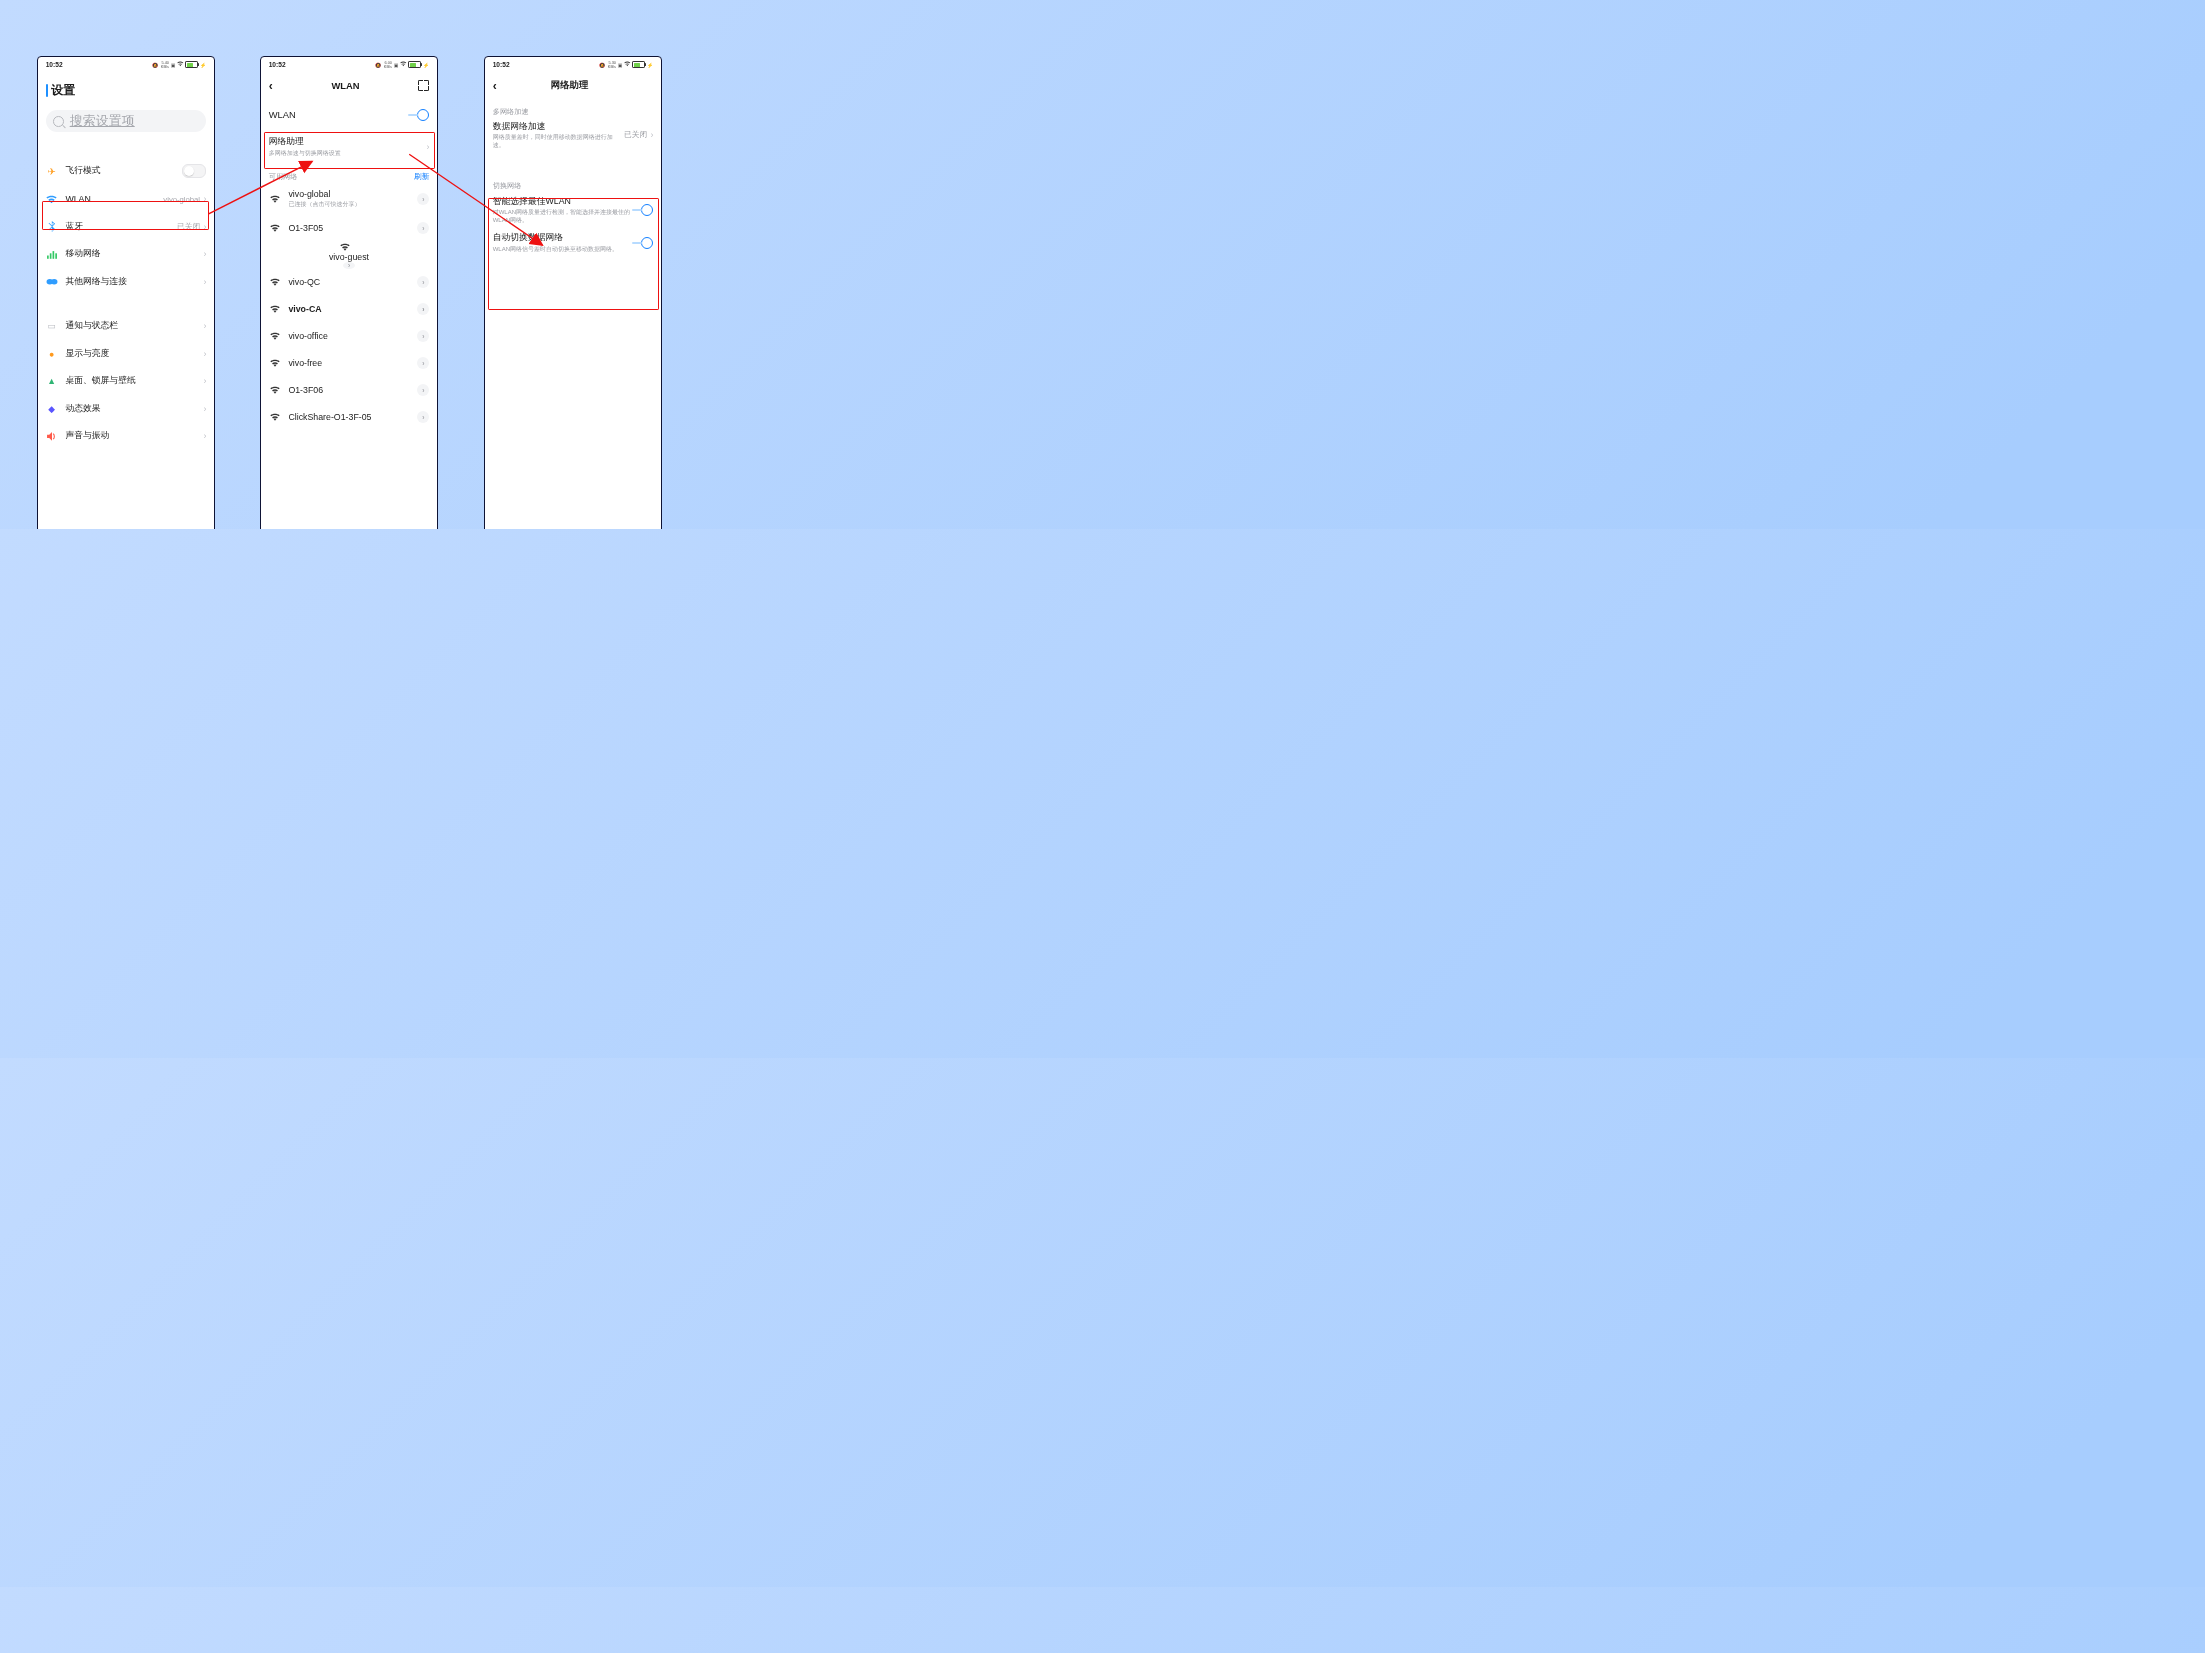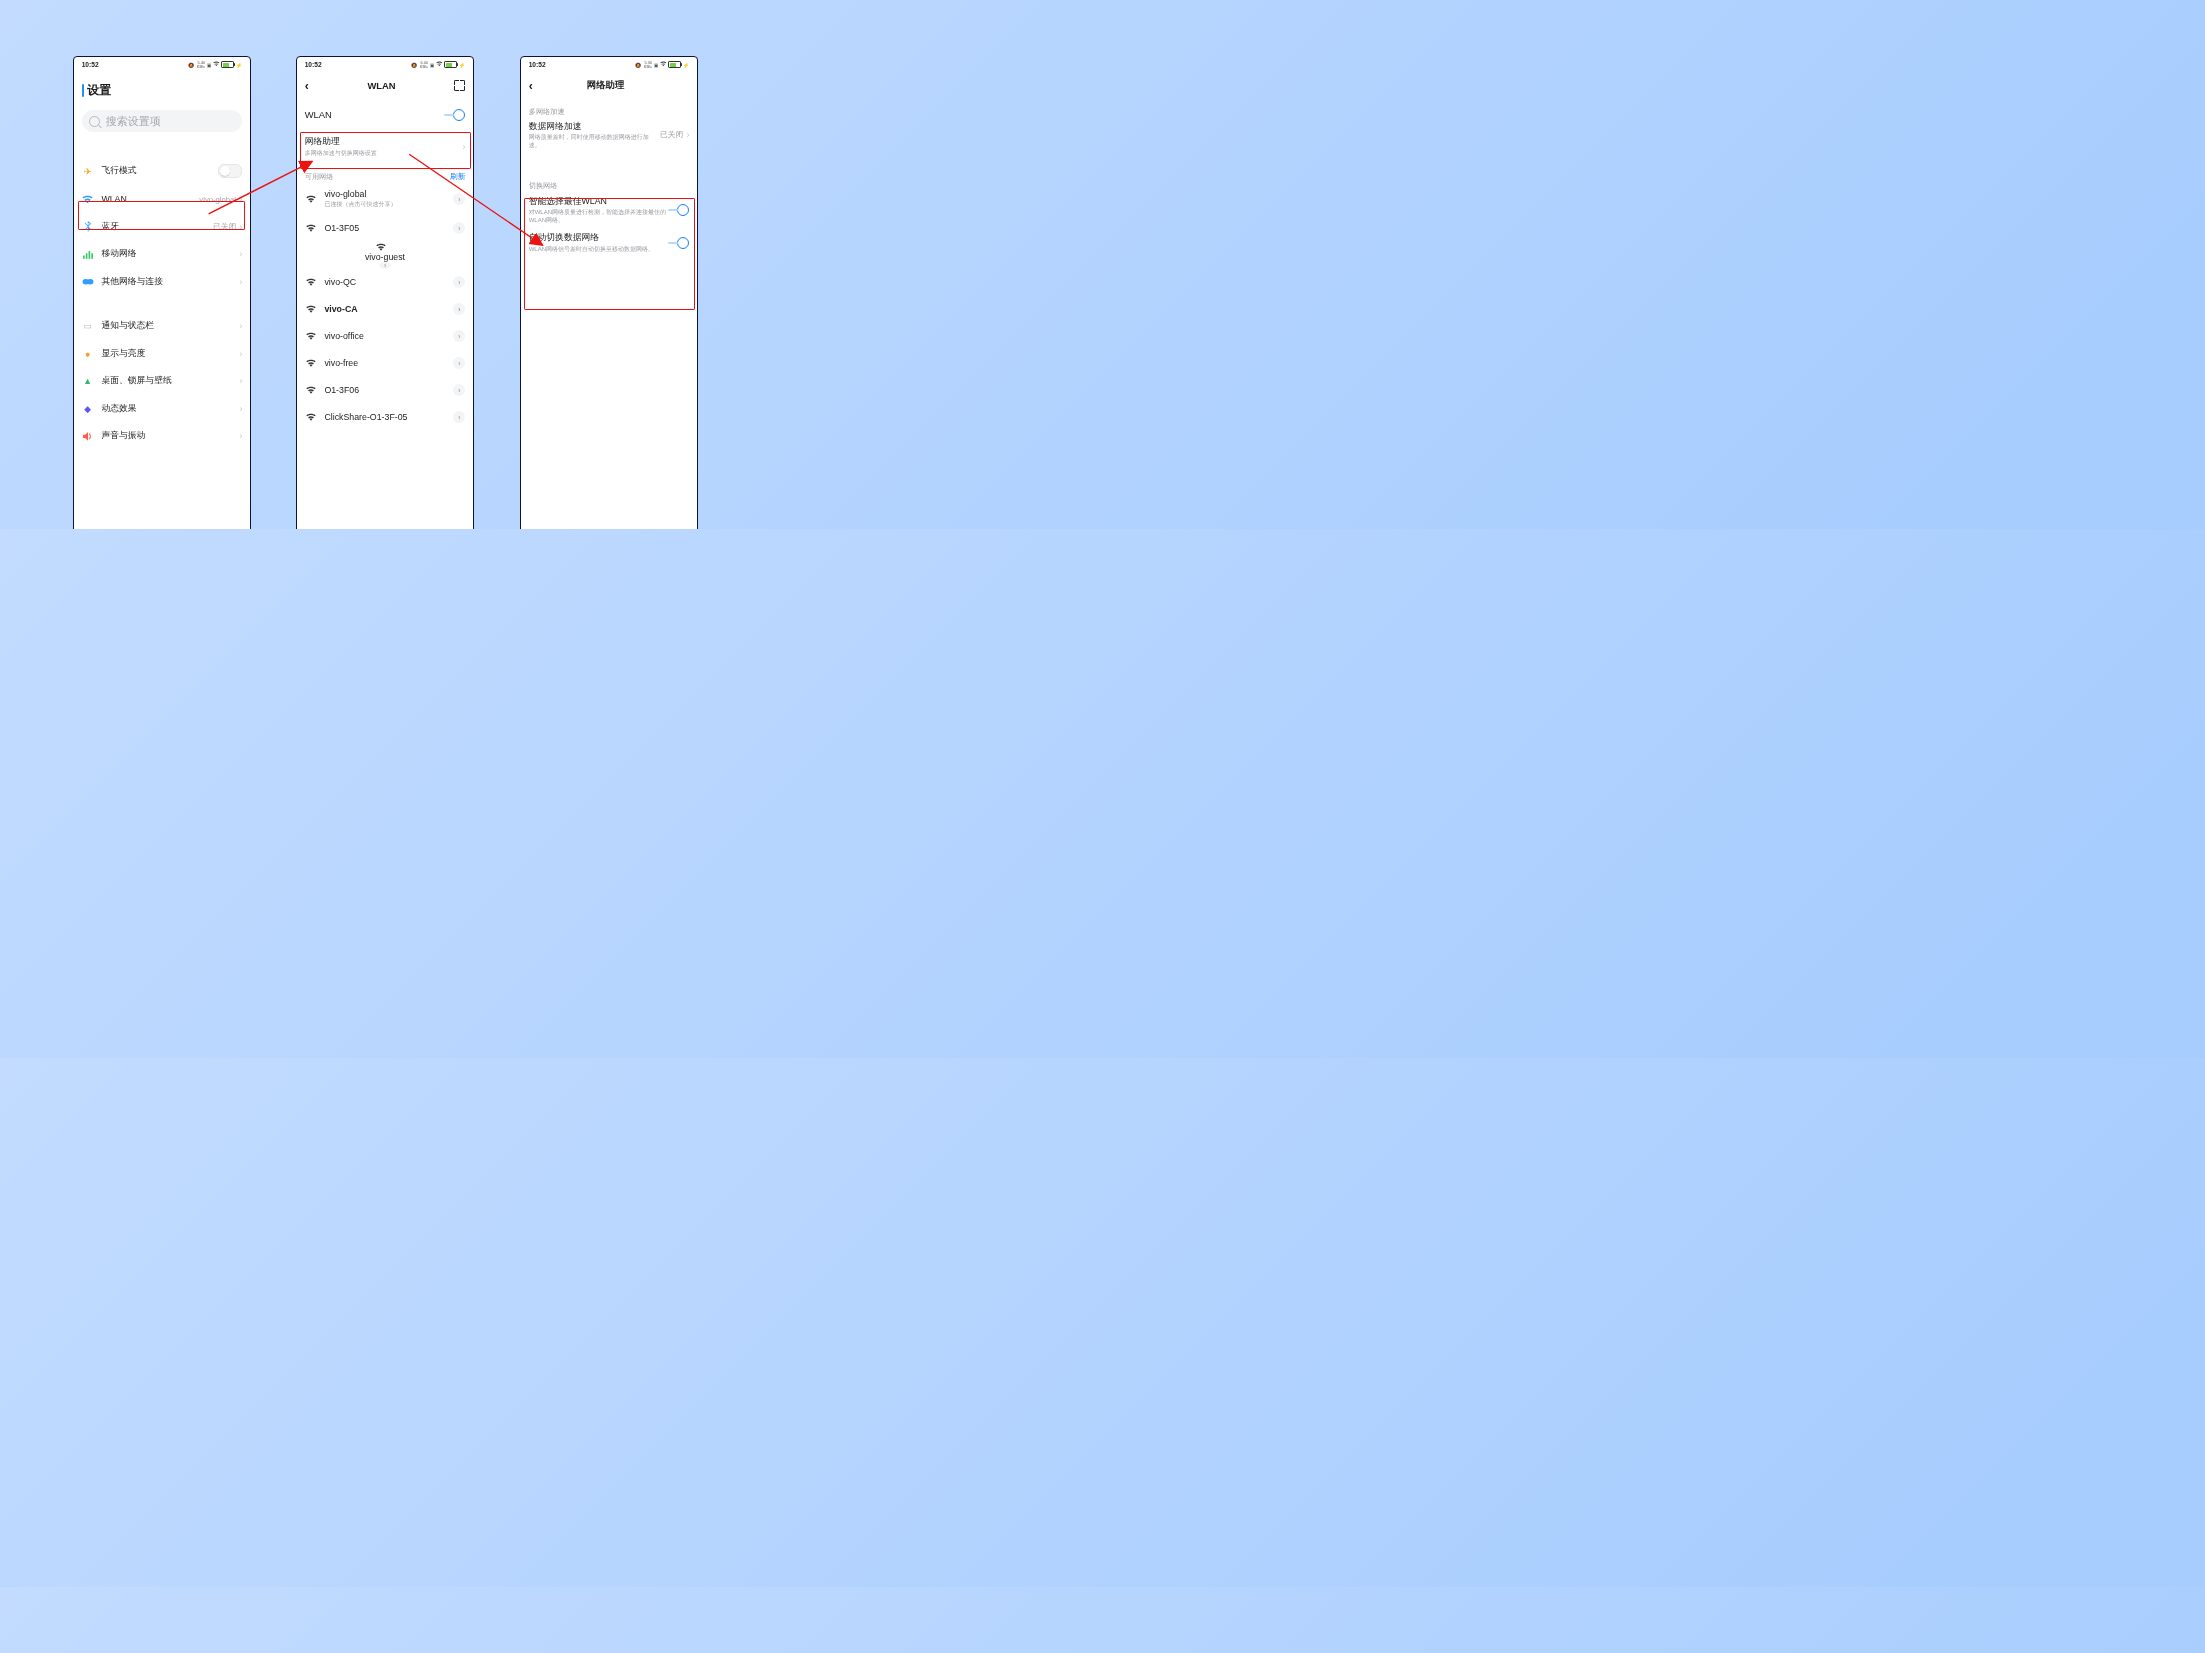--- a/index.html
+++ b/index.html
@@ -12,21 +12,20 @@
   }
   .phone{
     position:absolute;
     width:178px;height:488px;
     background:#ffffff;
     border:1.1px solid #0e1335;
     border-radius:4px;
     box-sizing:border-box;
     overflow:hidden;
     top:56px;
-    margin-left:36px;
   }
   .ph1{left:37px;}
   .ph2{left:260px;}
   .ph3{left:484px;}
 
   
   .status{
     height:15.4px;display:flex;align-items:center;justify-content:space-between;
     padding:0 7.7px;font-size:6.6px;font-weight:600;color:#222;
   }
@@ -36,21 +35,21 @@
   .status .batt::after{content:"";position:absolute;left:0.6px;top:0.6px;bottom:0.6px;width:55%;background:#71d14a;border-radius:0.6px;}
   .status .batt::before{content:"";position:absolute;right:-1.7px;top:1.1px;width:1.1px;height:3.3px;background:#333;border-radius:0.6px;}
   .status .bolt{color:#f6c40a;font-weight:700;}
 
   
   .title-bar{display:flex;align-items:center;padding:10px 7.7px 4.4px 7.7px;}
   .title-accent{width:2.2px;height:13.2px;background:#1e90ff;border-radius:1.1px;margin-right:3.3px;}
   .title-text{font-size:12px;font-weight:700;}
   .search{
     margin:6.6px 7.7px 8.8px 7.7px;height:22px;border-radius:11px;background:#f3f4f6;
-    display:flex;align-items:center;padding:0 7.7px;color:#a5a7ad;font-size:11px;
+    display:flex;align-items:center;padding:0 7.7px;color:#a5a7ad;font-size:13px;text-decoration:underline;
   }
   .search .mag{width:8.8px;height:8.8px;border:1.1px solid #b7b9be;border-radius:50%;position:relative;margin-right:5.5px;}
   .search .mag::after{content:"";position:absolute;width:3.9px;height:1.1px;background:#b7b9be;transform:rotate(45deg);right:-2.8px;bottom:-1.1px;border-radius:0.6px;}
 
   .row{
     display:flex;align-items:center;padding:0 7.7px;height:27.6px;position:relative;
     font-size:8.8px;color:#222;
   }
   .row .label{flex:1;}
   .row .value{color:#a5a7ad;font-size:7.7px;margin-right:3.3px;}

